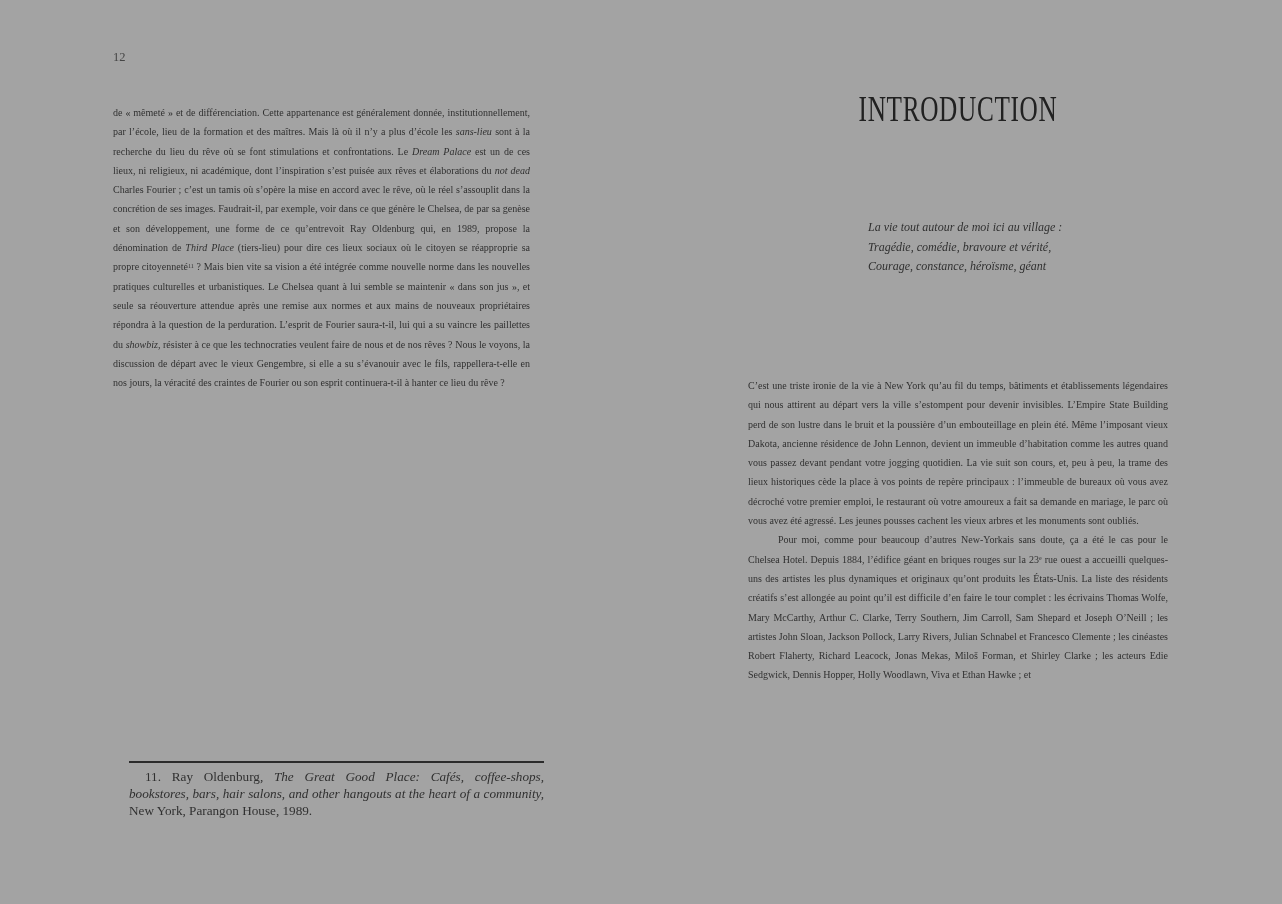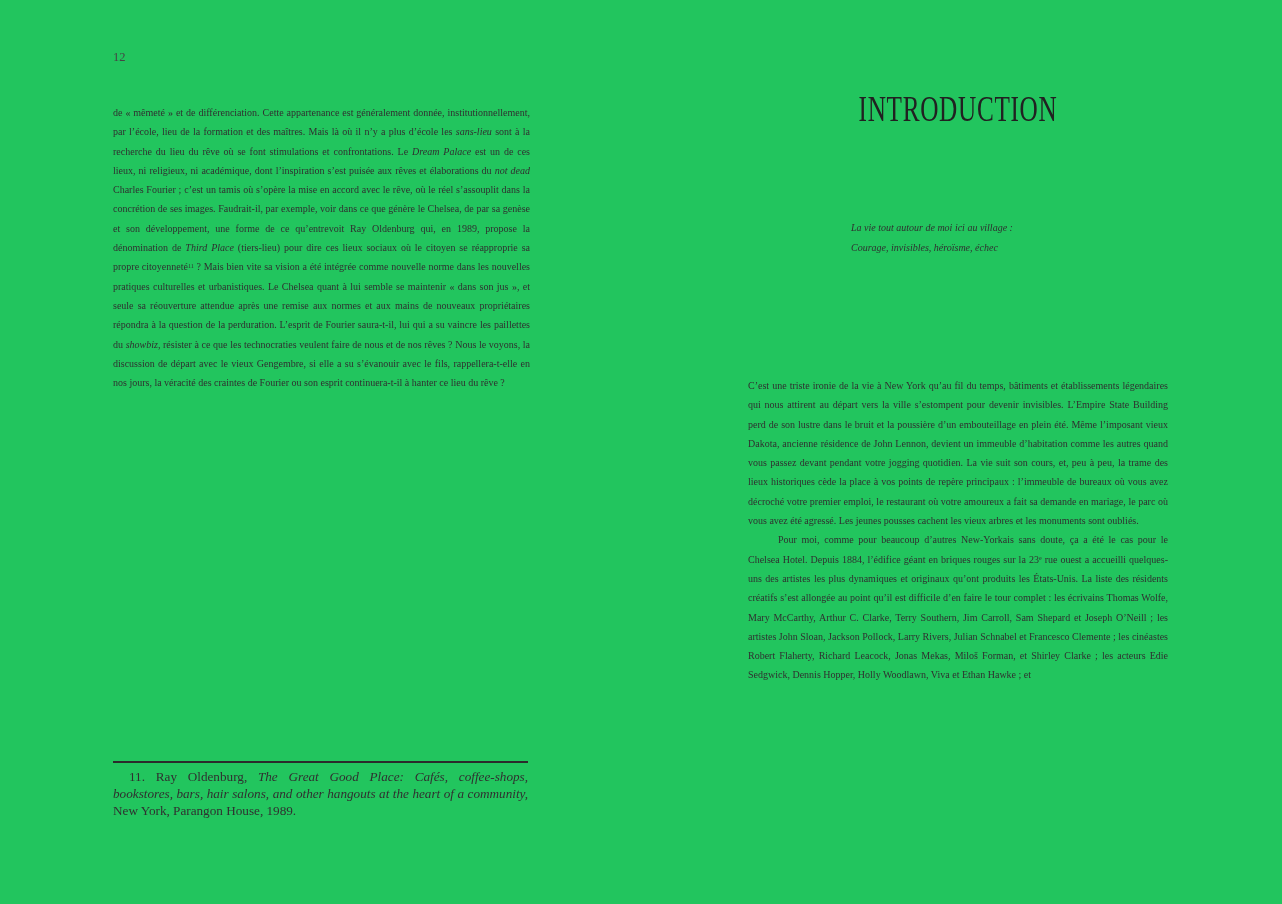--- a/index.html
+++ b/index.html
@@ -4,21 +4,21 @@
 <style>
   html, body { margin: 0; padding: 0; background: #ffffff; }
   body {
     width: 1282px; height: 904px;
     font-family: "Liberation Serif", "DejaVu Serif", serif;
     color: #303030;
   }
   .spread {
     position: relative;
     width: 1282px; height: 904px;
-    background: #22c55e;
+    background: #a3a3a3;
     overflow: hidden;
   }
   .page { position: absolute; top: 0; height: 904px; }
   .left-page  { left: 113px; width: 417px; }
   .right-page { left: 748px; width: 420px; }
 
   .page-number {
     position: absolute; top: 50px; left: 0;
     font-size: 12.5px; color: #454545;
   }
@@ -38,21 +38,21 @@
   .para + .para { margin-top: 0; }
 
   em { font-style: italic; }
   sup {
     font-size: 0.6em;
     line-height: 0;
     vertical-align: baseline;
     position: relative; top: -0.45em;
   }
 
-  .footnote-block { position: absolute; top: 761px; left: 0; width: 415px; font-family: Liberation Serif, serif; }
+  .footnote-block { position: absolute; top: 761px; left: 16px; width: 415px; font-family: Liberation Serif, serif; }
   .footnote-rule  { width: 415px; height: 1.5px; background: #2b2b2b; }
   .footnote-text  {
     margin-top: 5px;
     font-size: 13.2px; line-height: 17.2px;
     text-align: justify;
     text-indent: 16px;
     color: #303030;
   }
 
   .chapter-title {
@@ -61,22 +61,22 @@
     text-align: center;
     font-size: 36px; font-weight: 400;
     letter-spacing: 1px;
     color: #212121;
     transform: scaleX(0.70);
     transform-origin: 50% 50%;
     white-space: nowrap;
   }
 
   .epigraph {
-    position: absolute; top: 218px; left: 103px;
-    font-size: 10px; line-height: 19.5px;
+    position: absolute; top: 218px; left: 120px;
+    font-size: 12px; line-height: 19.5px;
     color: #303030;
   }
   .epigraph-line { white-space: nowrap; }
 </style>
 </head>
 <body>
 
 <div class="spread">
 
   <section class="page left-page">
@@ -90,21 +90,22 @@
       <div class="footnote-rule"></div>
       <div class="footnote-text"><span>11. Ray Oldenburg, </span><em>The Great Good Place: Cafés, coffee-shops, bookstores, bars, hair salons, and other hangouts at the heart of a community,</em><span> New York, Parangon House, 1989.</span></div>
     </div>
   </section>
 
   <section class="page right-page">
     <h1 class="chapter-title">INTRODUCTION</h1>
 
     <div class="epigraph">
         <div class="epigraph-line"><em>La vie tout autour de moi ici au village&nbsp;:</em></div>
-        <div class="epigraph-line"><em>Courage, invisibles, héroïsme, échec</em></div>
+        <div class="epigraph-line"><em>Tragédie, comédie, bravoure et vérité,</em></div>
+        <div class="epigraph-line"><em>Courage, constance, héroïsme, géant</em></div>
       </div>
 
     <div class="body-text right-body">
         <p class="para"><span>C’est une triste ironie de la vie à New York qu’au fil du temps, bâtiments et établissements légendaires qui nous attirent au départ vers la ville s’estompent pour devenir invisibles. L’Empire State Building perd de son lustre dans le bruit et la poussière d’un embouteillage en plein été. Même l’imposant vieux Dakota, ancienne résidence de John Lennon, devient un immeuble d’habitation comme les autres quand vous passez devant pendant votre jogging quotidien. La vie suit son cours, et, peu à peu, la trame des lieux historiques cède la place à vos points de repère principaux&nbsp;: l’immeuble de bureaux où vous avez décroché votre premier emploi, le restaurant où votre amoureux a fait sa demande en mariage, le parc où vous avez été agressé. Les jeunes pousses cachent les vieux arbres et les monuments sont oubliés.</span></p>
         <p class="para indent"><span>Pour moi, comme pour beaucoup d’autres New-Yorkais sans doute, ça a été le cas pour le Chelsea Hotel. Depuis 1884, l’édifice géant en briques rouges sur la 23</span><sup>e</sup><span> rue ouest a accueilli quelques-uns des artistes les plus dynamiques et originaux qu’ont produits les États-Unis. La liste des résidents créatifs s’est allongée au point qu’il est difficile d’en faire le tour complet&nbsp;: les écrivains Thomas Wolfe, Mary McCarthy, Arthur C. Clarke, Terry Southern, Jim Carroll, Sam Shepard et Joseph O’Neill&nbsp;; les artistes John Sloan, Jackson Pollock, Larry Rivers, Julian Schnabel et Francesco Clemente&nbsp;; les cinéastes Robert Flaherty, Richard Leacock, Jonas Mekas, Miloš Forman, et Shirley Clarke&nbsp;; les acteurs Edie Sedgwick, Dennis Hopper, Holly Woodlawn, Viva et Ethan Hawke&nbsp;; et</span></p>
       </div>
   </section>
 
 </div>
 

